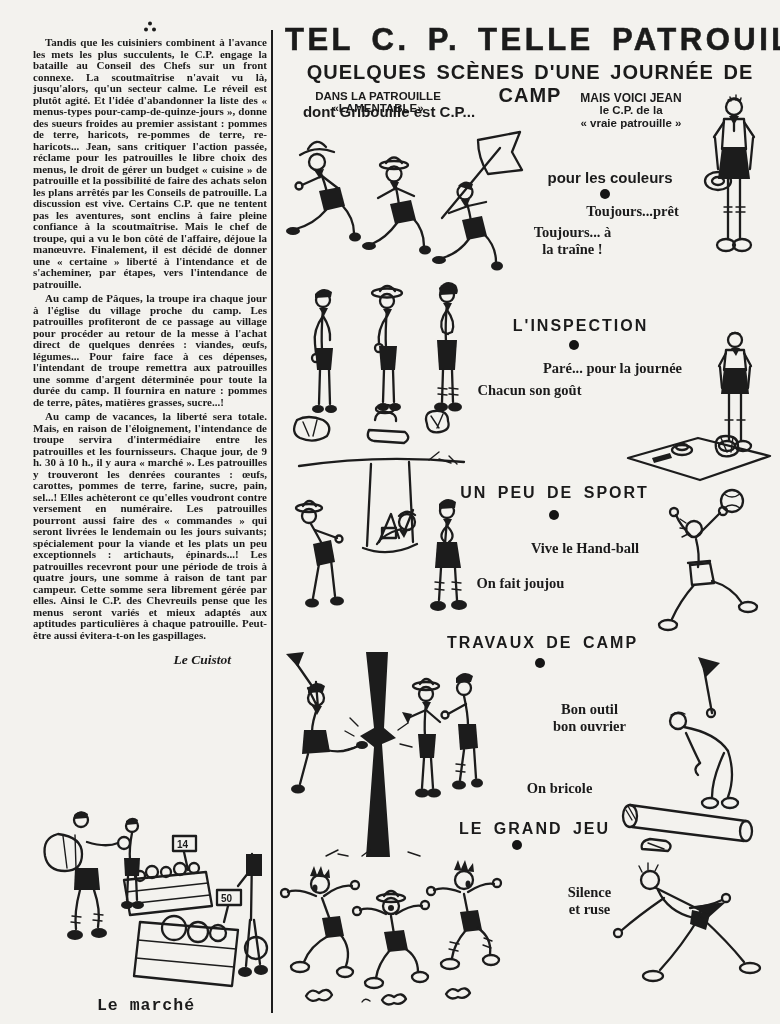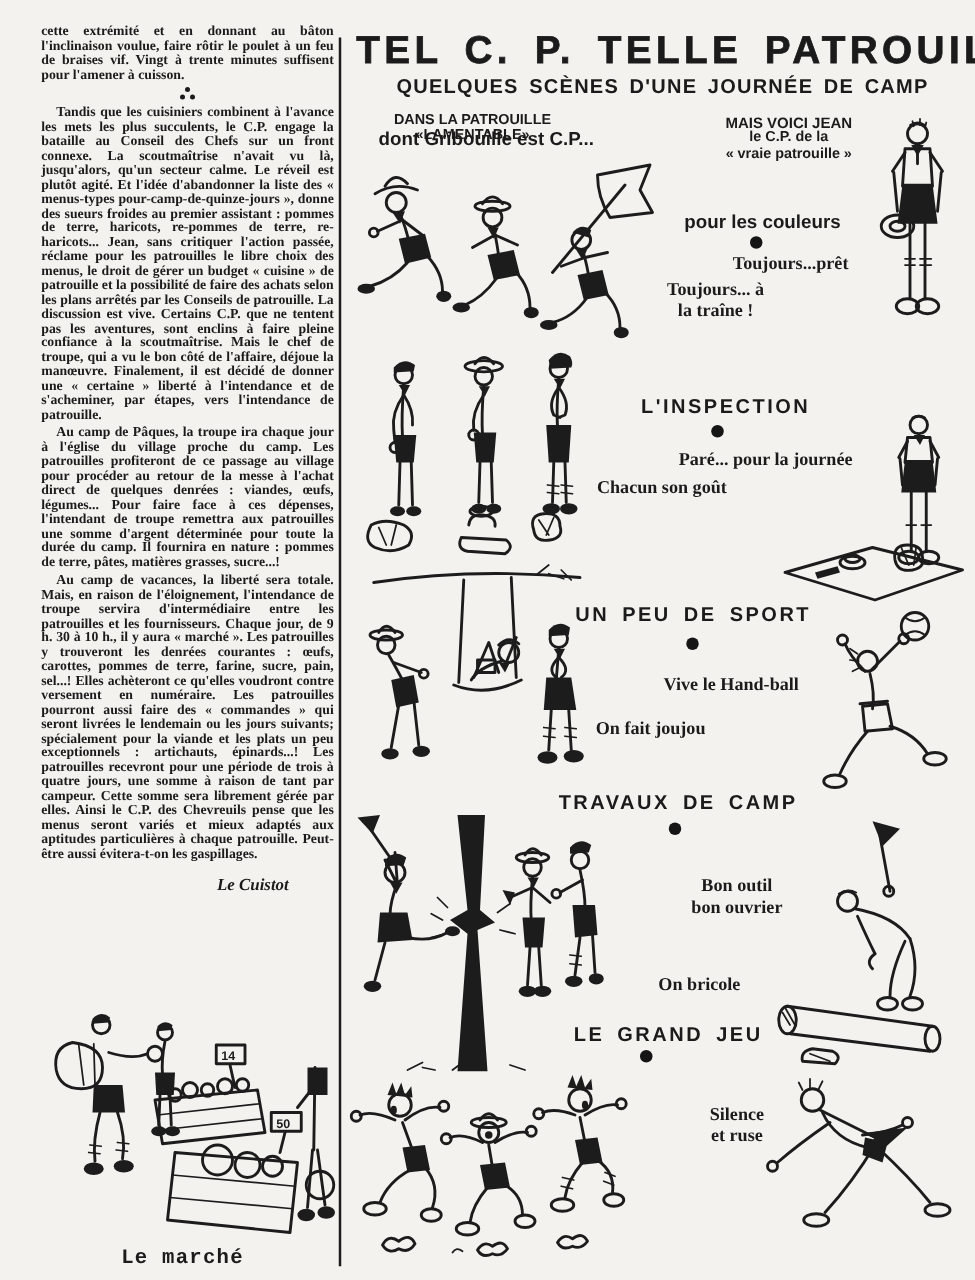--- a/index.html
+++ b/index.html
@@ -30,21 +30,21 @@
   .divider { position:absolute; left:271px; top:30px; width:2px; height:983px; background:#1d1d1d; }
   .rtitle {
     position:absolute; left:285px; top:22px; width:490px;
     text-align:center; font-family:"Liberation Sans", sans-serif;
     font-weight:bold; font-size:31px; letter-spacing:3.5px; word-spacing:6px;
     white-space:nowrap; -webkit-text-stroke:0.6px #1b1b1b;
   }
   .rsub {
     position:absolute; left:285px; top:61px; width:490px;
     text-align:center; font-family:"Liberation Sans", sans-serif;
-    font-weight:bold; font-size:16px; letter-spacing:1px; word-spacing:3px;
+    font-weight:bold; font-size:20px; letter-spacing:1px; word-spacing:3px;
   }
   .hdr { position:absolute; font-family:"Liberation Sans", sans-serif; font-weight:bold; text-align:center; }
   .hdr-left1 { left:283px; top:90px;  width:190px; font-size:11.5px; }
   .hdr-left2 { left:294px; top:103px; width:190px; font-size:15px; }
   .hdr-right1{ left:572px; top:91px;  width:118px; font-size:12px; }
   .hdr-right2{ left:572px; top:104px; width:118px; font-size:11.5px; }
   .hdr-right3{ left:568px; top:117px; width:126px; font-size:11.5px; }
 
   .sec-h {
     position:absolute; text-align:center;
@@ -93,21 +93,20 @@
   .lt { stroke:#1c1c1c; stroke-width:1.4; fill:none; stroke-linecap:round; }
   .fl { fill:#1c1c1c; stroke:none; }
   svg text { font-family:"Liberation Sans", sans-serif; font-weight:bold; fill:#1c1c1c; }
 </style>
 </head>
 <body>
 
 <div class="page">
 
   <div class="article">
-    <p>cette extrémité et en donnant au bâton l'inclinaison voulue, faire rôtir le poulet à un feu de braises vif. Vingt à trente minutes suffisent pour l'amener à cuisson.</p>
     <div class="ornament">
       <svg width="16" height="12" viewBox="0 0 16 12">
           <circle class="fl" cx="8" cy="2.5" r="2"></circle>
           <circle class="fl" cx="4" cy="8.5" r="2"></circle>
           <circle class="fl" cx="12" cy="8.5" r="2"></circle>
         </svg>
     </div>
     <p class="indent">Tandis que les cuisiniers combinent à l'avance les mets les plus succulents, le C.P. engage la bataille au Conseil des Chefs sur un front connexe. La scoutmaîtrise n'avait vu là, jusqu'alors, qu'un secteur calme. Le réveil est plutôt agité. Et l'idée d'abandonner la liste des « menus-types pour-camp-de-quinze-jours », donne des sueurs froides au premier assistant : pommes de terre, haricots, re-pommes de terre, re-haricots... Jean, sans critiquer l'action passée, réclame pour les patrouilles le libre choix des menus, le droit de gérer un budget « cuisine » de patrouille et la possibilité de faire des achats selon les plans arrêtés par les Conseils de patrouille. La discussion est vive. Certains C.P. que ne tentent pas les aventures, sont enclins à faire pleine confiance à la scoutmaîtrise. Mais le chef de troupe, qui a vu le bon côté de l'affaire, déjoue la manœuvre. Finalement, il est décidé de donner une « certaine » liberté à l'intendance et de s'acheminer, par étapes, vers l'intendance de patrouille.</p>
     <p class="indent">Au camp de Pâques, la troupe ira chaque jour à l'église du village proche du camp. Les patrouilles profiteront de ce passage au village pour procéder au retour de la messe à l'achat direct de quelques denrées : viandes, œufs, légumes... Pour faire face à ces dépenses, l'intendant de troupe remettra aux patrouilles une somme d'argent déterminée pour toute la durée du camp. Il fournira en nature : pommes de terre, pâtes, matières grasses, sucre...!</p>
     <p class="indent">Au camp de vacances, la liberté sera totale. Mais, en raison de l'éloignement, l'intendance de troupe servira d'intermédiaire entre les patrouilles et les fournisseurs. Chaque jour, de 9 h. 30 à 10 h., il y aura « marché ». Les patrouilles y trouveront les denrées courantes : œufs, carottes, pommes de terre, farine, sucre, pain, sel...! Elles achèteront ce qu'elles voudront contre versement en numéraire. Les patrouilles pourront aussi faire des « commandes » qui seront livrées le lendemain ou les jours suivants; spécialement pour la viande et les plats un peu exceptionnels : artichauts, épinards...! Les patrouilles recevront pour une période de trois à quatre jours, une somme à raison de tant par campeur. Cette somme sera librement gérée par elles. Ainsi le C.P. des Chevreuils pense que les menus seront variés et mieux adaptés aux aptitudes particulières à chaque patrouille. Peut-être aussi évitera-t-on les gaspillages.</p>

